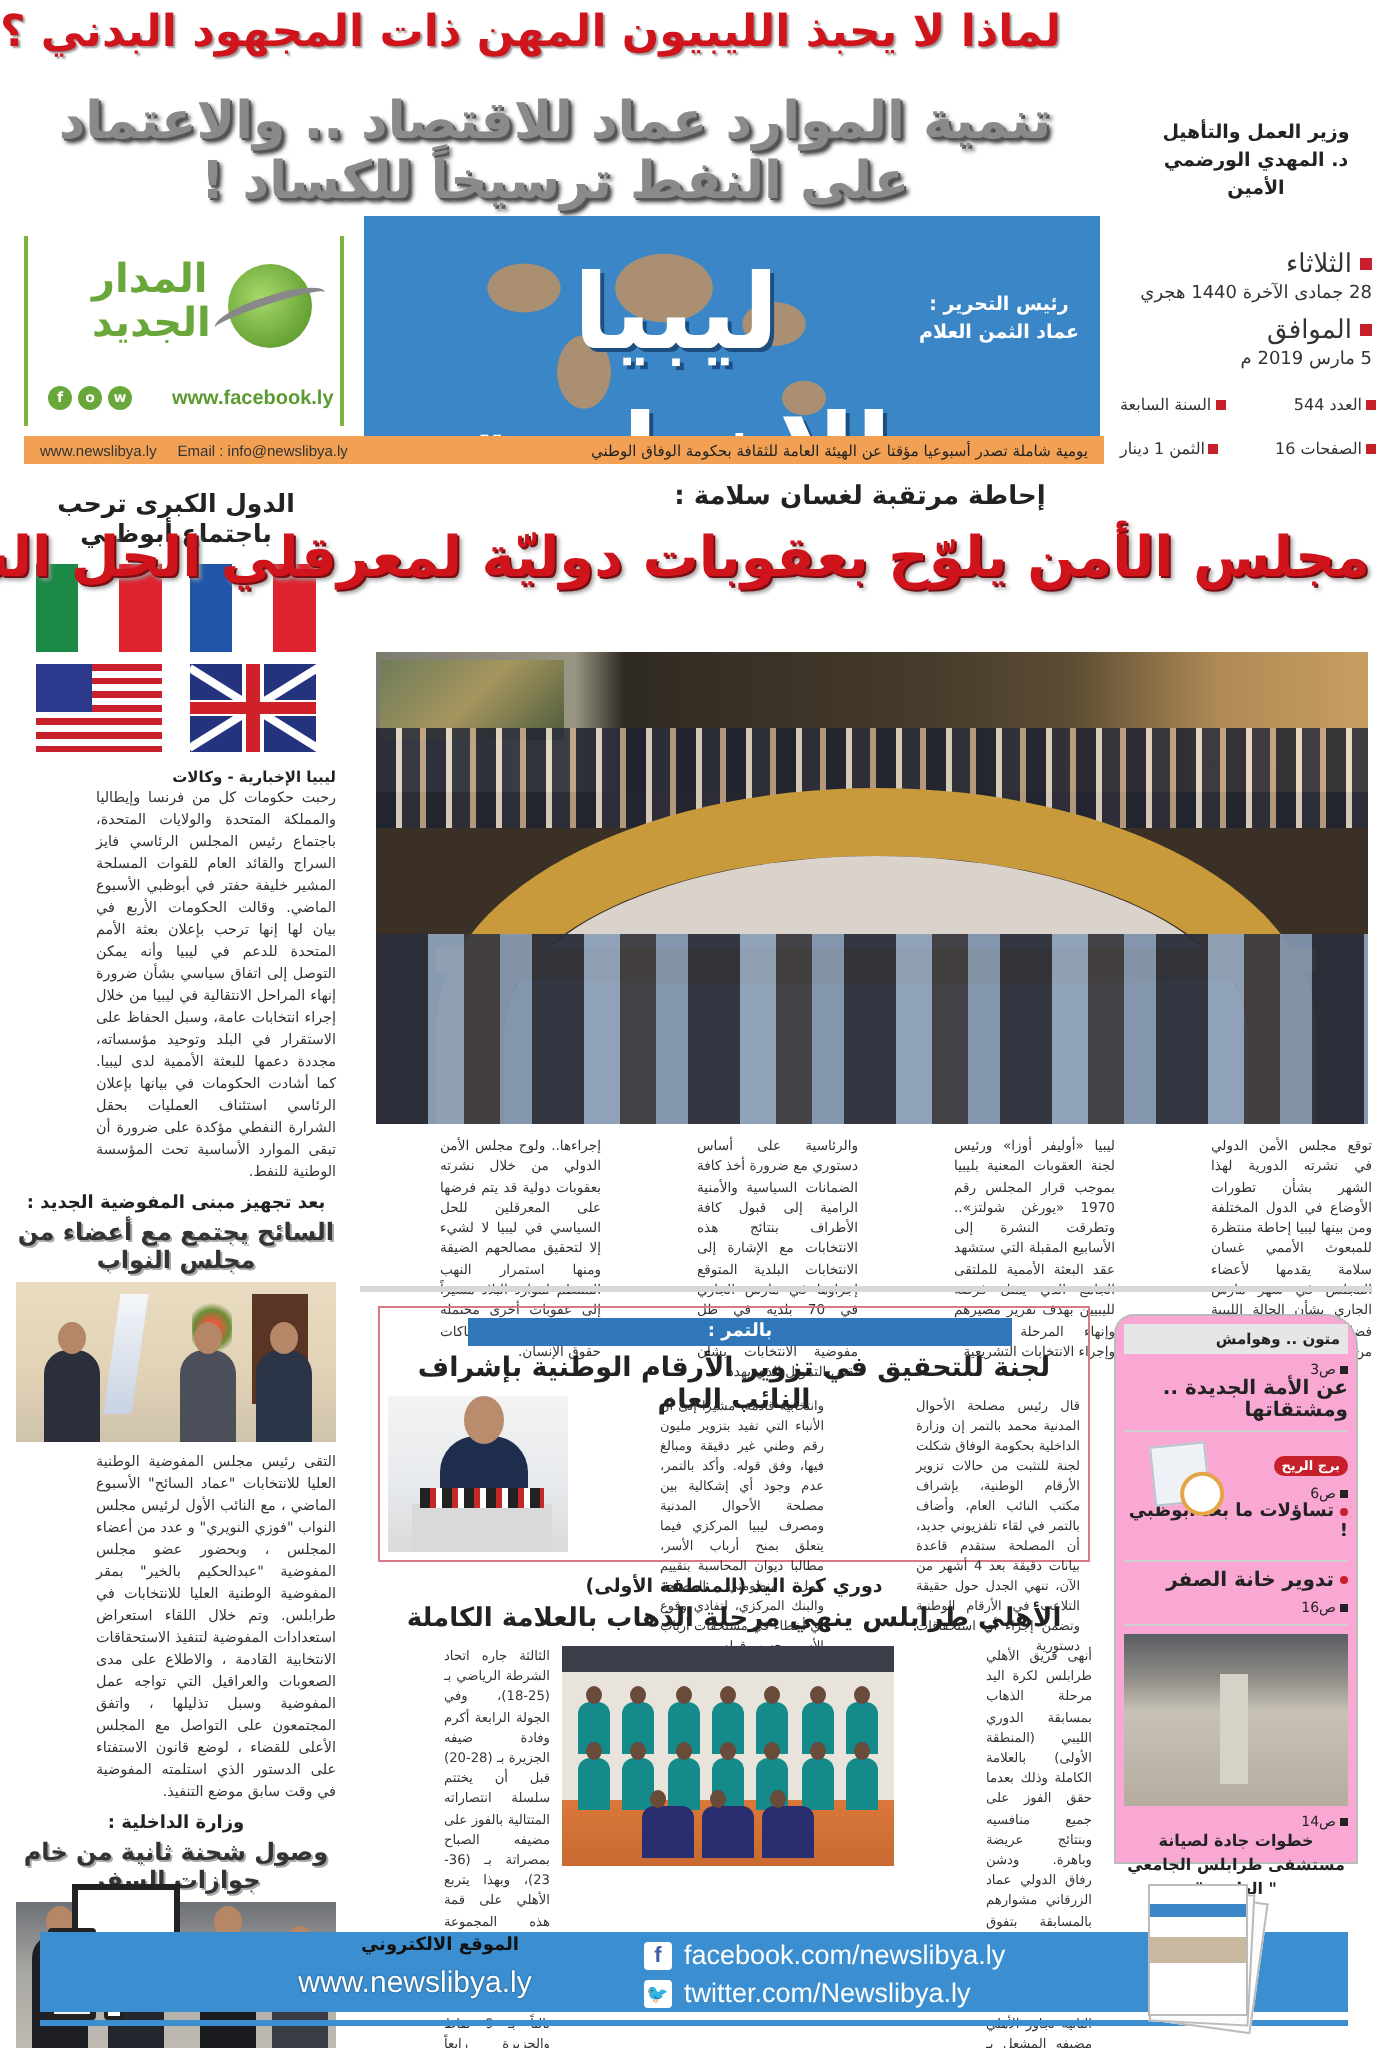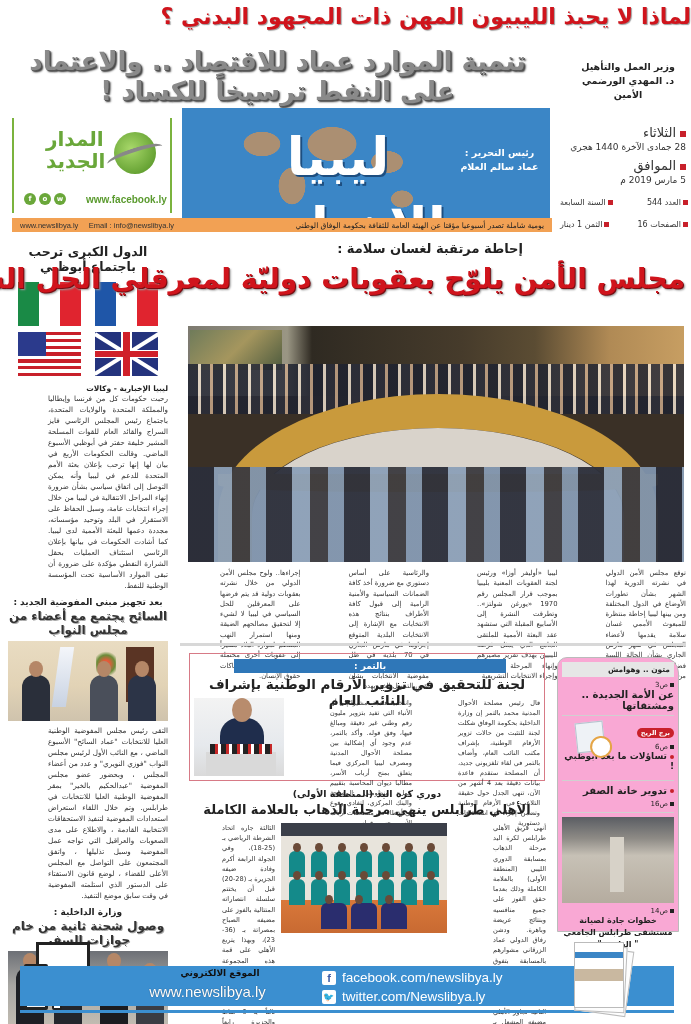--- a/index.html
+++ b/index.html
@@ -1,21 +1,21 @@
 <!DOCTYPE html>
 <html><head>
 <meta charset="utf-8">
 <style>
   * { box-sizing: border-box; margin: 0; padding: 0; }
   html, body { width: 691px; height: 1024px; background: #ffffff; overflow: hidden; }
   body { font-family: "DejaVu Sans", sans-serif; position: relative; direction: rtl; color: #222; }
   .abs { position: absolute; }
 
   
-  .kicker-top { top: 4px; left: 0; width: 691px; text-align: right; color: #d0141c; font-family: "DejaVu Sans", sans-serif; font-weight: bold; font-size: 22px; letter-spacing: -0.5px; text-shadow: 1px 1px 1px #999; }
+  .kicker-top { top: 4px; left: 0; width: 691px; text-align: left; color: #d0141c; font-family: "DejaVu Sans", sans-serif; font-weight: bold; font-size: 22px; letter-spacing: -0.5px; text-shadow: 1px 1px 1px #999; }
   .headline-top { top: 46px; left: 0; width: 555px; text-align: center; color: #8a8a8a; font-weight: bold; font-size: 26px; letter-spacing: -0.5px; text-shadow: 1px 1px 0 #555, 2px 2px 2px #333; }
   .minister { top: 60px; left: 572px; width: 112px; text-align: center; font-size: 9.5px; font-weight: bold; color: #222; line-height: 14px; }
 
   
   .almadar { top: 118px; left: 12px; width: 160px; height: 95px; border-left: 2px solid #7bb33e; border-right: 2px solid #7bb33e; padding: 6px 8px; direction: rtl; }
   .almadar-name { position: absolute; top: 10px; left: 32px; color: #6aa73a; font-weight: bold; font-size: 20px; line-height: 22px; text-align: left; width: 80px; }
   .almadar-globe { position: absolute; top: 14px; left: 100px; width: 42px; height: 42px; border-radius: 50%; background: radial-gradient(circle at 40% 40%, #a8d86a, #4c8d1e); }
   .almadar-swoosh { position: absolute; top: 30px; left: 92px; width: 58px; height: 14px; border-top: 4px solid #888; border-radius: 50%; transform: rotate(-18deg); }
   .almadar-url { position: absolute; bottom: 8px; left: 72px; font-size: 10px; color: #5a9a2e; font-family: "Liberation Sans", sans-serif; direction: ltr; font-weight: bold; }
   .social-dots { position: absolute; bottom: 8px; left: 10px; display: flex; gap: 3px; direction: ltr; }
@@ -167,21 +167,21 @@
     <span>o</span>
     <span>w</span>
   </div>
 </div>
 
 <div class="abs logo-box">
   <div class="logo-map"></div>
   <div class="logo-text">ليبيا الإخبارية</div>
   <div class="editor">
     <div>رئيس التحرير :</div>
-    <div>عماد سالم العلام</div>
+    <div>عماد الثمن العلام</div>
   </div>
 </div>
 
 <div class="abs date-block">
   <div class="day"><span class="sq"></span><span>الثلاثاء</span></div>
   <div class="date-line">28 جمادى الآخرة 1440 هجري</div>
   <div class="day"><span class="sq"></span><span>الموافق</span></div>
   <div class="date-line">5 مارس 2019 م</div>
 </div>
 <div class="abs issue-row" style="top:198px;">

